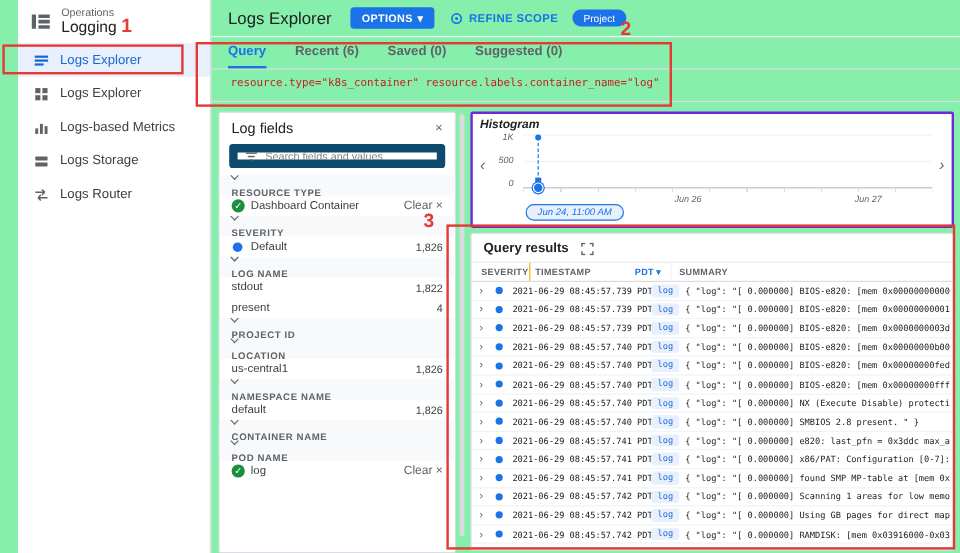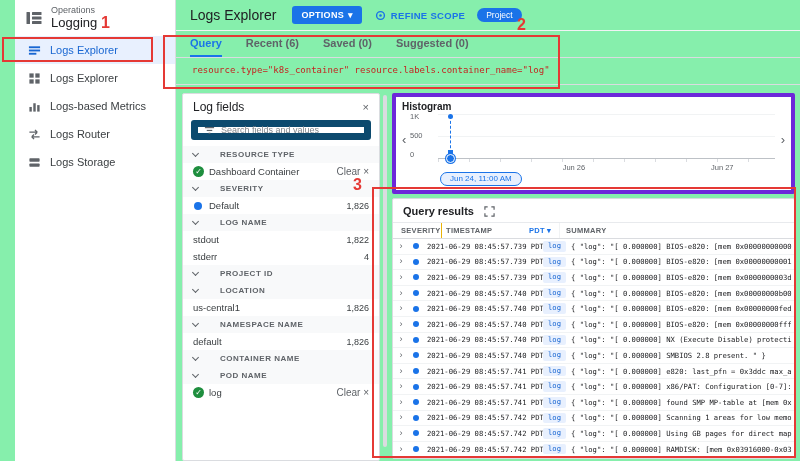--- a/index.html
+++ b/index.html
@@ -36,40 +36,40 @@
 
   .content { flex:1; min-height:0; display:flex; padding:8px 3px 0 6px; }
 
   
   .log-fields { width:198px; flex:0 0 198px; border:1px solid #dadce0; border-radius:2px; overflow:hidden; display:flex; flex-direction:column; background:#fff; }
   .lf-header { display:flex; align-items:center; justify-content:space-between; padding:6px 10px 4px; font-size:12px; color:#202124; }
   .lf-close { color:#5f6368; font-size:11px; cursor:pointer; }
   .lf-search { display:flex; align-items:center; gap:6px; margin:2px 8px 6px; height:20px; border:7px solid #0c4a6e; border-radius:3px; padding:0 6px; }
   .lf-search input { flex:1; border:none; outline:none; font-family:inherit; font-size:9px; color:#3c4043; min-width:0; background:transparent; }
   .lf-search input::placeholder { color:#80868b; }
-  .lf-sec-head { display:flex; align-items:center; gap:22px; height:17px; padding:0 10px; background:#f8f9fa; cursor:pointer; }
+  .lf-sec-head { display:flex; gap:7px; height:17px; padding:0 10px; background:#f8f9fa; cursor:pointer;flex-direction:column; }
   .lf-sec-title { font-size:8px; font-weight:bold; color:#5f6368; letter-spacing:.5px; }
   .chev-down { width:5px; height:5px; border-right:1.3px solid #5f6368; border-bottom:1.3px solid #5f6368; transform:rotate(45deg); margin-top:-2px; flex:0 0 5px; }
   .lf-item { display:flex; align-items:center; gap:5px; height:17px; padding:0 10px; font-size:9.5px; color:#3c4043; cursor:pointer; }
   .lf-count { margin-left:auto; font-size:9px; color:#3c4043; }
   .lf-clear { margin-left:auto; font-size:10px; color:#5f6368; cursor:pointer; white-space:nowrap; }
   .check-icon { width:11px; height:11px; border-radius:50%; background:var(--success,#1e8e3e); color:#fff; font-size:8px; line-height:11px; text-align:center; flex:0 0 11px; }
   .radio-icon { width:8px; height:8px; border-radius:50%; background:var(--accent,#1a73e8); flex:0 0 8px; margin:0 2px 0 1px; }
 
   .vscroll { width:4px; flex:0 0 4px; background:#dadce0; border-radius:2px; margin:2px 3px 0; height:352px; align-self:flex-start; cursor:pointer; }
 
   
   .right-col { flex:1; min-width:0; display:flex; flex-direction:column; }
-  .histogram { flex:0 0 95px; border:4px solid #6d28d9; border-radius:2px; margin:0 2px 4px; padding:4px 6px; position:relative; background:#fff; }
+  .histogram { flex:0 0 95px; border:2px solid #6d28d9; border-radius:2px; margin:0 2px 4px; padding:4px 6px; position:relative; background:#fff;font-style:italic; }
   .hg-title { font-size:10px; font-weight:bold; color:#202124; }
   .hg-body { position:relative; height:74px; }
   .hg-nav { position:absolute; color:#5f6368; font-size:13px; cursor:pointer; }
   .hg-prev { left:0; top:20px; }
   .hg-next { right:0; top:20px; }
-  .hg-yaxis { position:absolute; left:8px; top:0; width:20px; height:47px; display:flex; flex-direction:column; justify-content:space-between; font-size:7.5px; color:#5f6368; }
+  .hg-yaxis { position:absolute; left:8px; top:0; width:20px; height:47px; display:flex; flex-direction:column; justify-content:space-between; align-items:flex-end; font-size:7.5px; color:#5f6368; }
   .hg-plot { position:absolute; left:36px; right:10px; top:2px; height:64px; }
   .hg-grid { position:absolute; left:0; right:0; border-top:1px solid #f1f3f4; }
   .hg-grid.g1 { top:0; } .hg-grid.g2 { top:22px; }
   .hg-axis { position:absolute; left:0; right:0; top:44px; border-top:1px solid #bdc1c6; }
   .hg-ticks { position:absolute; left:0; right:0; top:45px; height:3px; background:repeating-linear-gradient(to right,#dadce0 0 1px,transparent 1px 31px); }
   .hg-marker-line { position:absolute; left:12px; top:2px; height:42px; border-left:1px dashed var(--accent,#1a73e8); }
   .hg-dot-top { position:absolute; left:10px; top:0; width:5px; height:5px; border-radius:50%; background:var(--accent,#1a73e8); }
   .hg-bar { position:absolute; left:10px; top:36px; width:5px; height:8px; background:var(--accent,#1a73e8); }
   .hg-dot-bottom { position:absolute; left:8px; top:40px; width:9px; height:9px; border-radius:50%; background:var(--accent,#1a73e8); border:1.5px solid #fff; box-shadow:0 0 0 1px var(--accent,#1a73e8); }
   .hg-xtick { position:absolute; top:49px; font-size:7.5px; color:#5f6368; }
@@ -150,35 +150,35 @@
             <svg viewBox="0 0 14 14" fill="currentColor">
               <rect x="1.5" y="7.5" width="2.6" height="5"></rect>
               <rect x="5.7" y="3.5" width="2.6" height="9"></rect>
               <rect x="9.9" y="5.5" width="2.6" height="7"></rect>
             </svg>
           </span>
           <span class="nav-label">Logs-based Metrics</span>
         </div>
         <div class="nav-item">
           <span class="nav-icon">
+            <svg viewBox="0 0 14 14" fill="currentColor">
+              <rect x="1.5" y="2.5" width="11" height="3.6" rx="0.8"></rect>
+              <rect x="1.5" y="8" width="11" height="3.6" rx="0.8"></rect>
+            </svg>
+          </span>
+          <span class="nav-label">Logs Storage</span>
+        </div>
+        <div class="nav-item">
+          <span class="nav-icon">
             <svg viewBox="0 0 14 14" fill="none" stroke="currentColor" stroke-width="1.4">
               <path d="M1.5 4.5h8.5m0 0L7.5 2m2.5 2.5L7.5 7"></path>
               <path d="M12.5 9.5H4m0 0l2.5-2.5M4 9.5L6.5 12"></path>
             </svg>
           </span>
           <span class="nav-label">Logs Router</span>
-        </div>
-        <div class="nav-item">
-          <span class="nav-icon">
-            <svg viewBox="0 0 14 14" fill="currentColor">
-              <rect x="1.5" y="2.5" width="11" height="3.6" rx="0.8"></rect>
-              <rect x="1.5" y="8" width="11" height="3.6" rx="0.8"></rect>
-            </svg>
-          </span>
-          <span class="nav-label">Logs Storage</span>
         </div>
       </nav>
   </aside>
 
   <div class="main">
 
     <header class="toolbar">
       <span class="page-title">Logs Explorer</span>
       <button class="options-btn">
         <span>OPTIONS</span>
@@ -246,21 +246,21 @@
             </div>
             <div class="lf-sec-head">
               <span class="chev-down"></span>
               <span class="lf-sec-title">LOG NAME</span>
             </div>
             <div class="lf-item">
               <span class="lf-label">stdout</span>
               <span class="lf-count">1,822</span>
             </div>
             <div class="lf-item">
-              <span class="lf-label">stderr</span>
+              <span class="lf-label">present</span>
               <span class="lf-count">4</span>
             </div>
             <div class="lf-sec-head">
               <span class="chev-down"></span>
               <span class="lf-sec-title">PROJECT ID</span>
             </div>
             <div class="lf-sec-head">
               <span class="chev-down"></span>
               <span class="lf-sec-title">LOCATION</span>
             </div>

